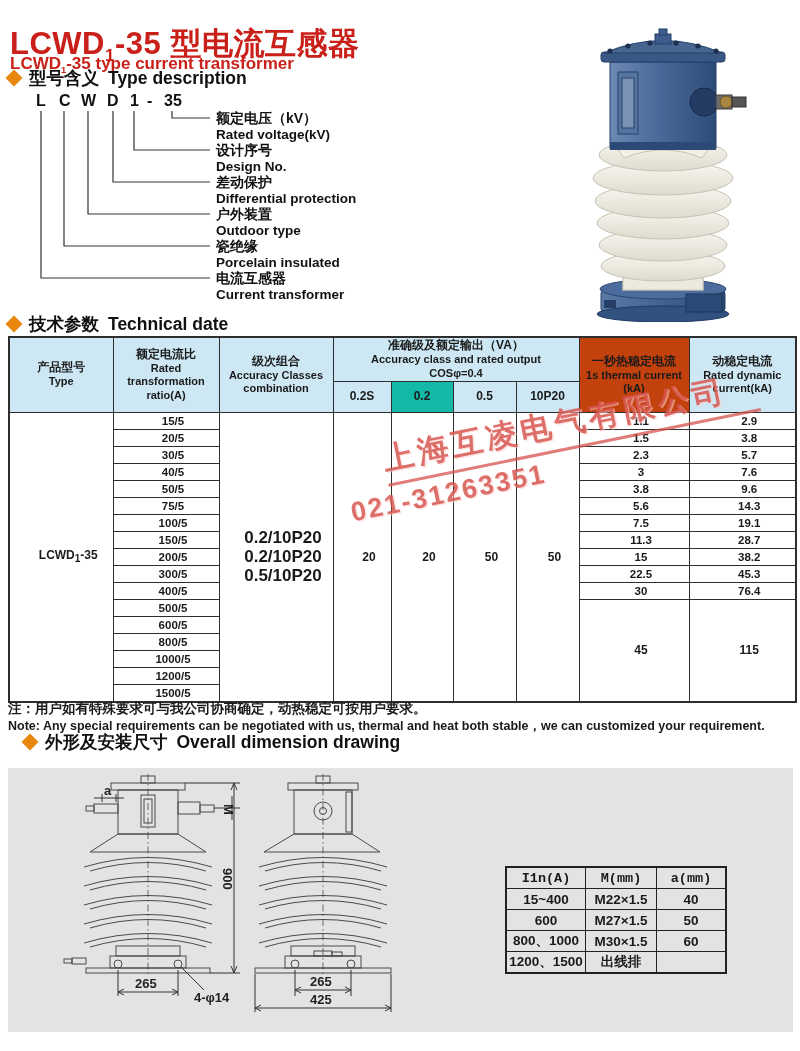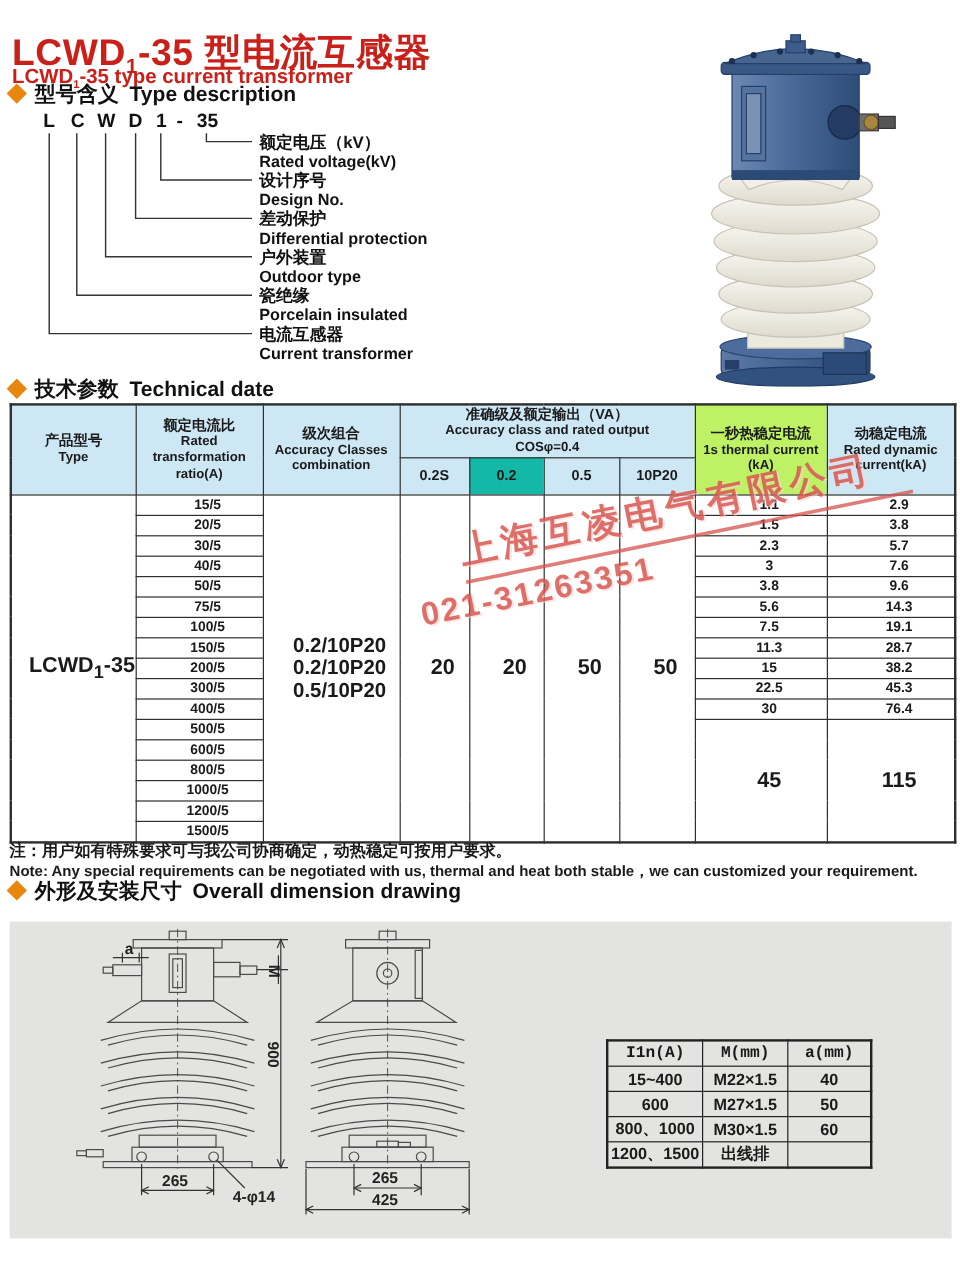--- a/index.html
+++ b/index.html
@@ -7,21 +7,21 @@
         font-family:"Liberation Sans","DejaVu Sans",sans-serif;color:#1a1a1a;}
 
   
   .title{position:absolute;left:10px;top:2px;font-size:31px;font-weight:800;color:#c92019;letter-spacing:.5px;}
   .title sub,.subtitle sub{font-size:.55em;}
   .subtitle{position:absolute;left:10px;top:40px;font-size:17px;font-weight:700;color:#c92019;}
 
   
   .sec-heading{position:absolute;display:flex;align-items:center;gap:9px;font-size:17.5px;font-weight:700;color:#111;}
   .diamond{width:12px;height:12px;background:#e8860d;transform:rotate(45deg);display:inline-block;flex:0 0 auto;}
-  .sec1{left:8px;top:66px;} .sec2{left:8px;top:312px;} .sec3{left:8px;top:730px;}
+  .sec1{left:8px;top:66px;} .sec2{left:8px;top:312px;} .sec3{left:24px;top:730px;}
 
   
   .type-diagram{position:absolute;left:14px;top:90px;}
   .type-diagram text{font-family:"Liberation Sans","DejaVu Sans",sans-serif;}
   .tc-letter{font-size:16px;font-weight:700;fill:#111;}
   .tc-zh{font-size:14px;font-weight:700;fill:#111;}
   .tc-en{font-size:13.5px;font-weight:700;fill:#111;}
   .tc-line{stroke:#333;stroke-width:1.2;fill:none;}
 
   
@@ -29,21 +29,21 @@
 
   
   .tech-table{position:absolute;left:8px;top:336px;width:787px;border-collapse:collapse;table-layout:fixed;
               border:2px solid #2e2e2e;}
   .tech-table th,.tech-table td{border:1px solid #2e2e2e;text-align:center;vertical-align:middle;padding:0;}
   .tech-table thead th{background:#cde8f4;font-weight:700;line-height:1.25;}
   .tech-table .zh{font-size:12px;font-weight:700;}
   .tech-table .en{font-size:11px;font-weight:700;}
   .tech-table .row-group{height:42px;} .tech-table .row-sub th{height:30px;font-size:12px;}
   .tech-table tbody td{height:16px;font-size:11.5px;font-weight:700;padding-left:14px;}
-  .tech-table td.big{font-size:18px;}
+  .tech-table td.big{font-size:12px;}
   .tech-table td.acc div{line-height:19px;font-size:17px;}
 
   
   .watermark{position:absolute;left:338px;top:448px;z-index:5;transform:rotate(-11.5deg);transform-origin:left top;
              color:rgba(214,82,76,.82);font-weight:700;pointer-events:none;
              text-shadow:1.5px 1.5px 0 rgba(255,210,205,.55);}
   .wm1{display:inline-block;margin-left:42px;font-size:31px;letter-spacing:4px;
        border-bottom:3px solid rgba(214,82,76,.75);padding:0 30px 3px 0;}
   .wm2{font-size:27px;letter-spacing:2px;margin-top:3px;}
 
@@ -208,21 +208,21 @@
         </th>
         <th rowspan="2" style="background: rgb(205, 232, 244);">
           <div class="zh">级次组合</div>
           <div class="en">Accuracy Classes combination</div>
         </th>
         <th colspan="4" style="background: rgb(205, 232, 244);">
           <div class="zh">准确级及额定输出（VA）</div>
           <div class="en">Accuracy class and rated output</div>
           <div class="en">COSφ=0.4</div>
         </th>
-        <th rowspan="2" style="background: #bef264;">
+        <th rowspan="2" style="background: #c2410c;">
           <div class="zh">一秒热稳定电流</div>
           <div class="en">1s thermal current</div>
           <div class="en">(kA)</div>
         </th>
         <th rowspan="2" style="background: rgb(205, 232, 244);">
           <div class="zh">动稳定电流</div>
           <div class="en">Rated dynamic current(kA)</div>
         </th>
       </tr>
       <tr class="row-sub">

